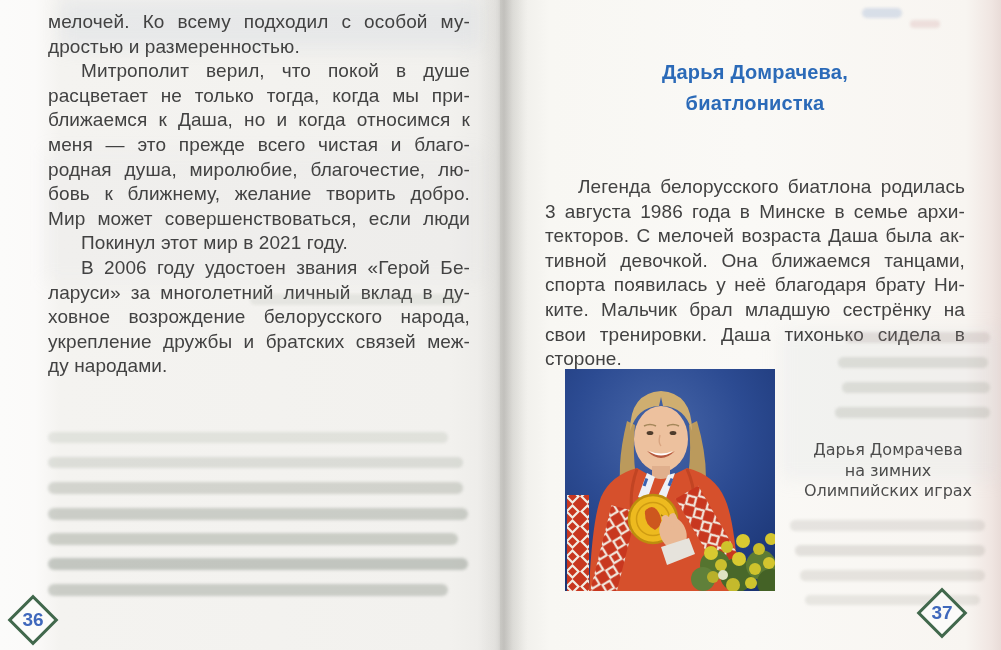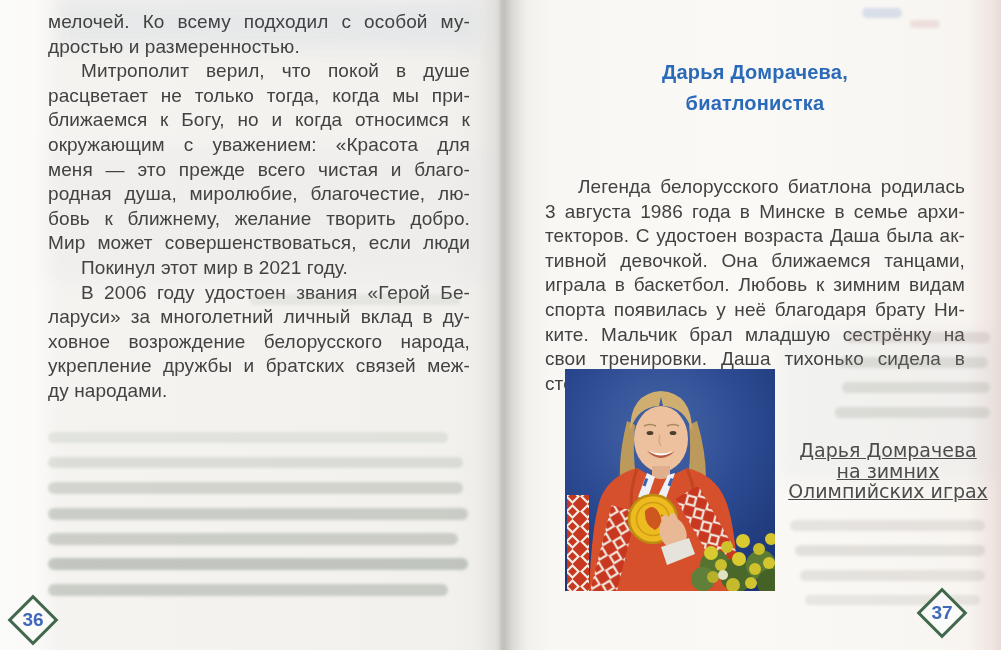--- a/index.html
+++ b/index.html
@@ -35,21 +35,21 @@
   
   #article-title{
     position:absolute;left:545px;top:57px;width:420px;text-align:center;
     color:#2b6ab8;font-weight:bold;font-size:20px;line-height:31px;letter-spacing:0.2px;
   }
   
   #photo-caption{
     position:absolute;left:778px;top:440px;width:220px;text-align:center;
     color:#4c4c4c;font-family:"DejaVu Sans",sans-serif;
   }
-  .capline{font-size:19px;line-height:20.7px;height:20.7px;text-decoration:underline;}
+  .capline{font-size:16px;line-height:20.7px;height:20.7px;}
   
   #photo-frame{position:absolute;left:565px;top:369px;width:210px;height:222px;overflow:hidden;}
   
   .diamond{
     position:absolute;width:30px;height:30px;border:3px solid #41684c;
     transform:rotate(45deg);background:rgba(252,252,250,0.85);
   }
   .diamond span{
     position:absolute;inset:0;display:flex;align-items:center;justify-content:center;
     transform:rotate(-45deg);color:#3f68bc;font-weight:bold;font-size:19px;
@@ -75,22 +75,21 @@
     <div class="tint" style="left:280px;top:330px;width:220px;height:150px;background:rgba(198,205,214,0.14);"></div>
   </div>
 
   <div id="gutter-shadow"></div>
 
   <div id="left-text" class="bodytext">
       <div class="bl just">мелочей. Ко всему подходил с особой му-</div>
       <div class="bl">дростью и размеренностью.</div>
       <div class="bl just ind">Митрополит верил, что покой в душе</div>
       <div class="bl just">расцветает не только тогда, когда мы при-</div>
-      <div class="bl just">ближаемся к Богу, но и когда относимся к</div>
-      <div class="bl just">окружающим с уважением: «Красота для</div>
+      <div class="bl just">ближаемся к Даша, но и когда относимся к</div>
       <div class="bl just">меня — это прежде всего чистая и благо-</div>
       <div class="bl just">родная душа, миролюбие, благочестие, лю-</div>
       <div class="bl just">бовь к ближнему, желание творить добро.</div>
       <div class="bl just">Мир может совершенствоваться, если люди</div>
       <div class="bl ind">Покинул этот мир в 2021 году.</div>
       <div class="bl just ind">В 2006 году удостоен звания «Герой Бе-</div>
       <div class="bl just">ларуси» за многолетний личный вклад в ду-</div>
       <div class="bl just">ховное возрождение белорусского народа,</div>
       <div class="bl just">укрепление дружбы и братских связей меж-</div>
       <div class="bl">ду народами.</div>
@@ -106,23 +105,22 @@
   <div class="ghost" style="left:48px;top:584px;width:400px;height:12px;background:rgba(105,115,102,0.30);"></div>
 
   <div id="article-title">
     <div>Дарья Домрачева,</div>
     <div>биатлонистка</div>
   </div>
 
   <div id="right-text" class="bodytext">
       <div class="bl just ind">Легенда белорусского биатлона родилась</div>
       <div class="bl just">3 августа 1986 года в Минске в семье архи-</div>
-      <div class="bl just">текторов. С удостоен возраста Даша была ак-</div>
+      <div class="bl just">текторов. С мелочей возраста Даша была ак-</div>
       <div class="bl just">тивной девочкой. Она ближаемся танцами,</div>
-      <div class="bl just">играла в баскетбол. Любовь к зимним видам</div>
       <div class="bl just">спорта появилась у неё благодаря брату Ни-</div>
       <div class="bl just">ките. Мальчик брал младшую сестрёнку на</div>
       <div class="bl just">свои тренировки. Даша тихонько сидела в</div>
       <div class="bl">стороне.</div>
     </div>
 
   <div id="photo-frame">
     <svg width="210" height="222" viewBox="0 0 210 222" xmlns="http://www.w3.org/2000/svg">
       <defs>
         <radialGradient id="bgblue" cx="45%" cy="28%" r="90%">

